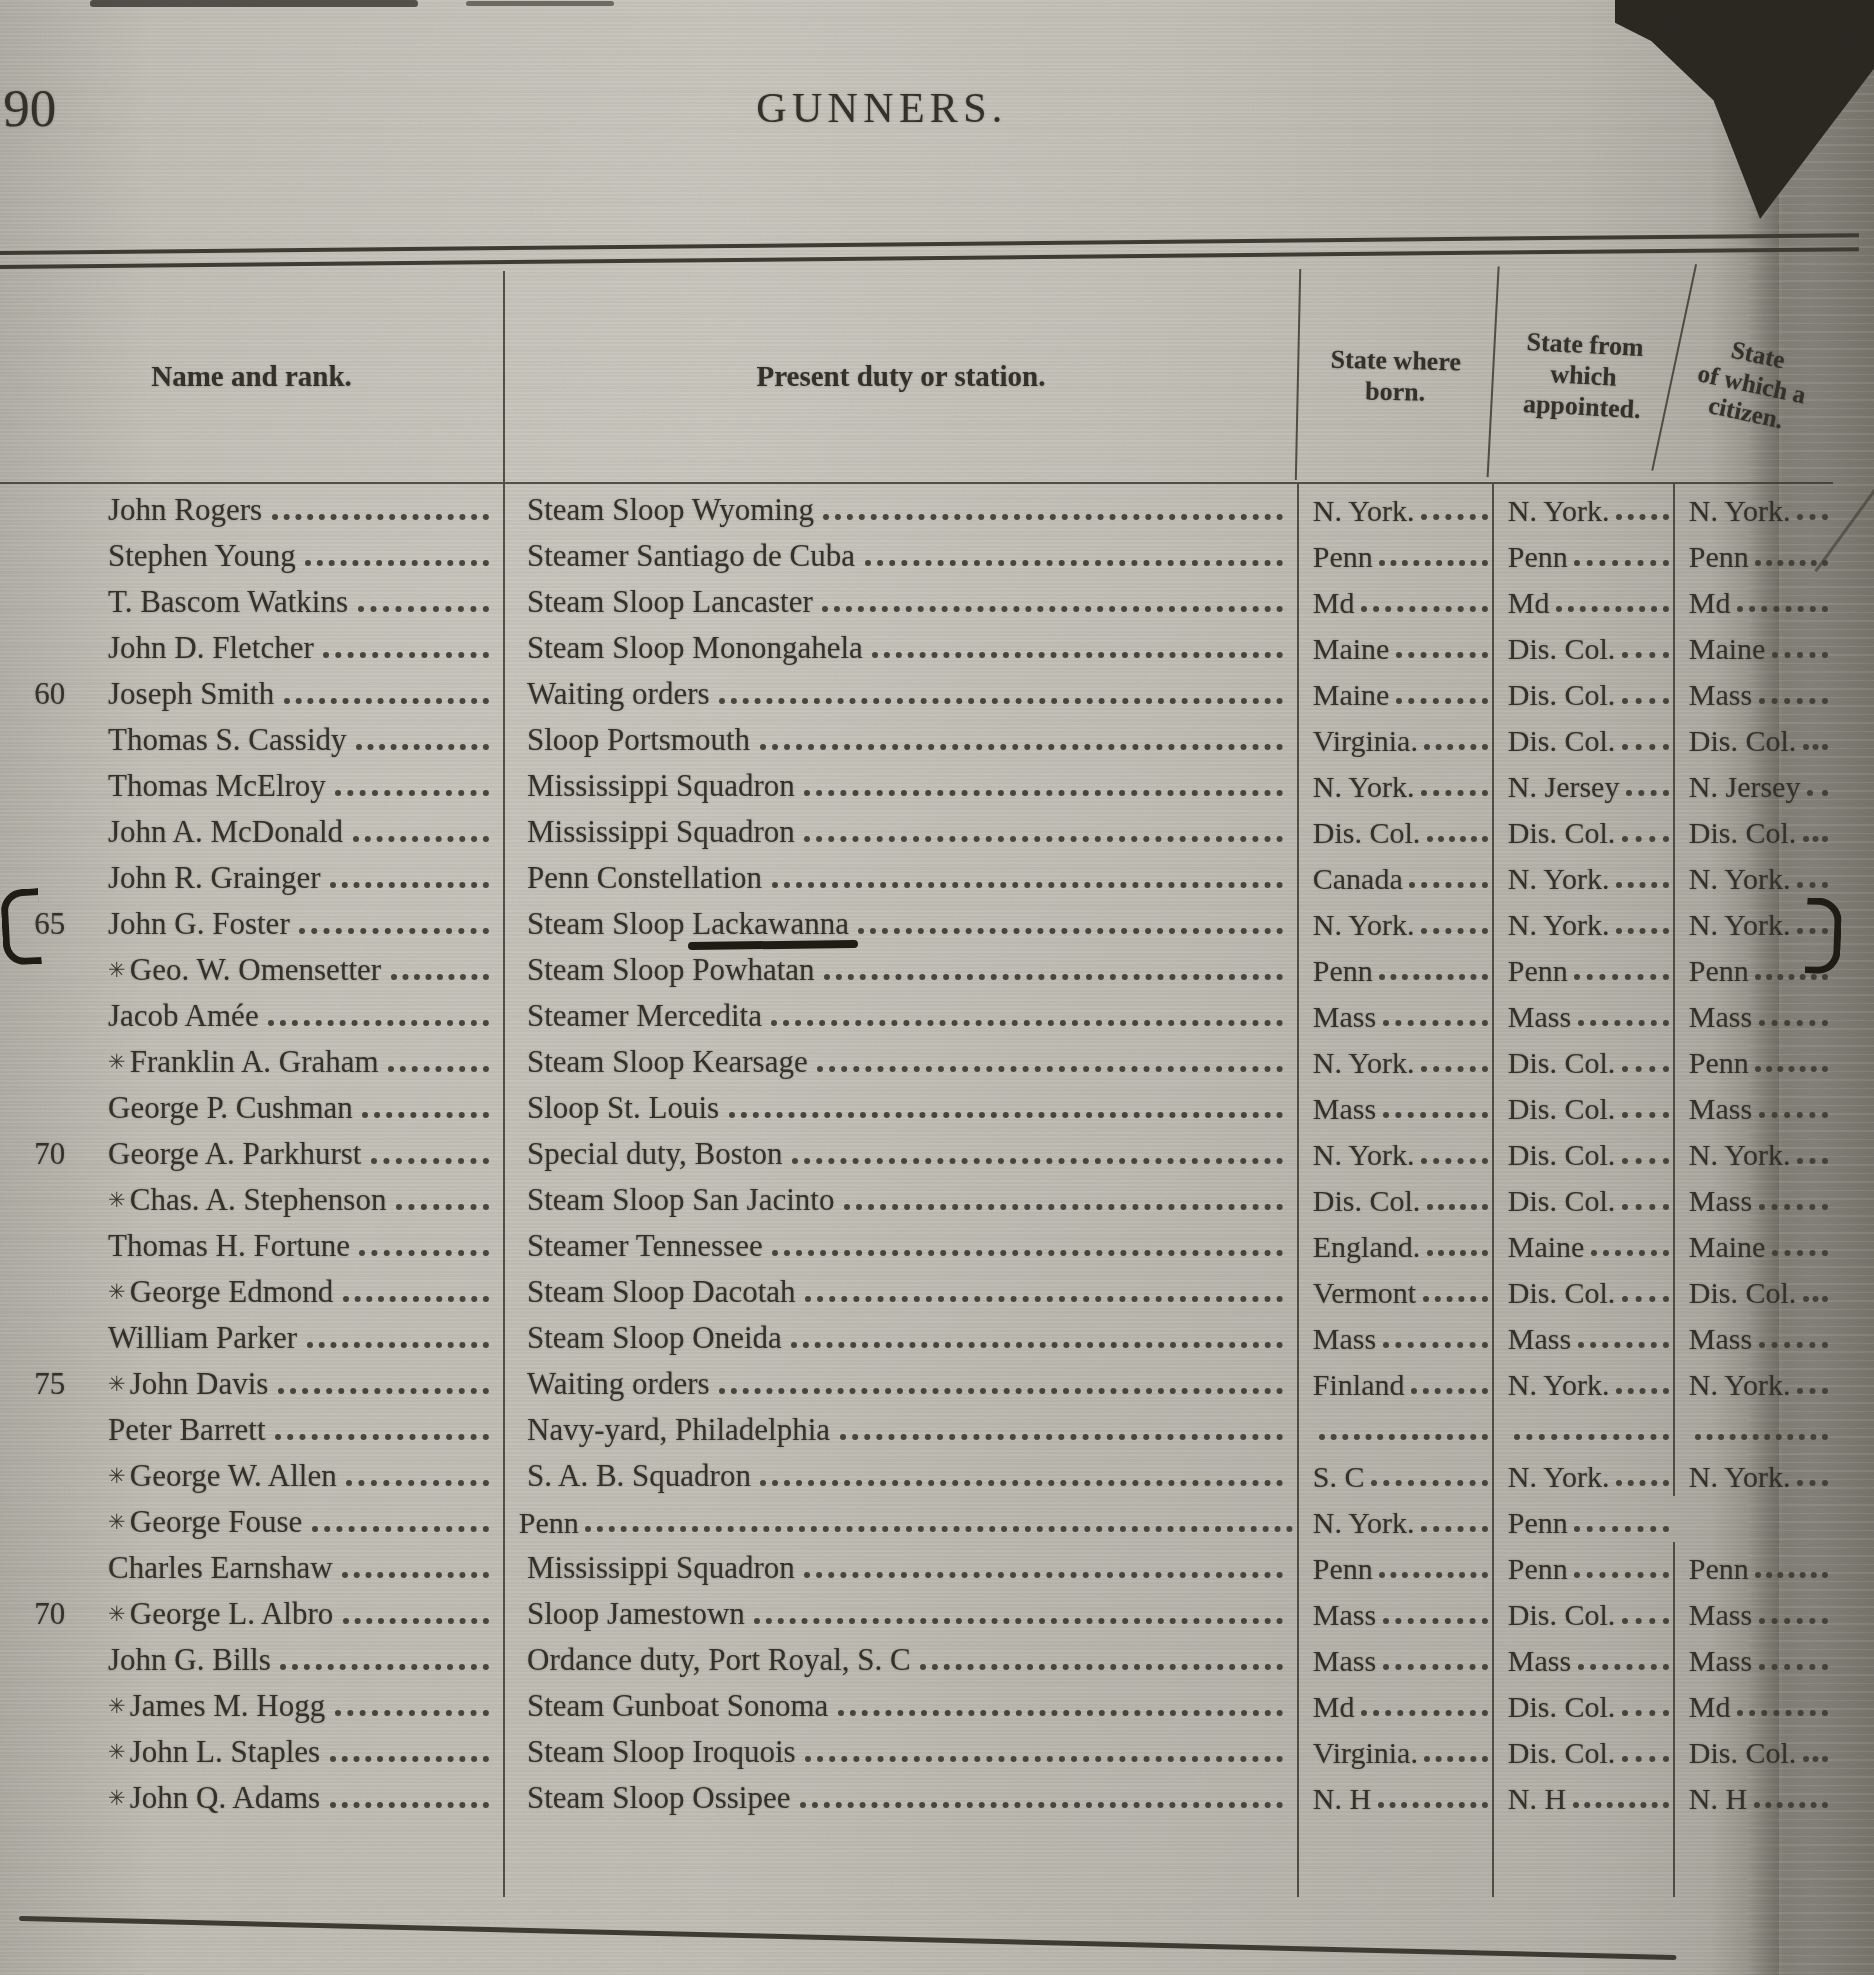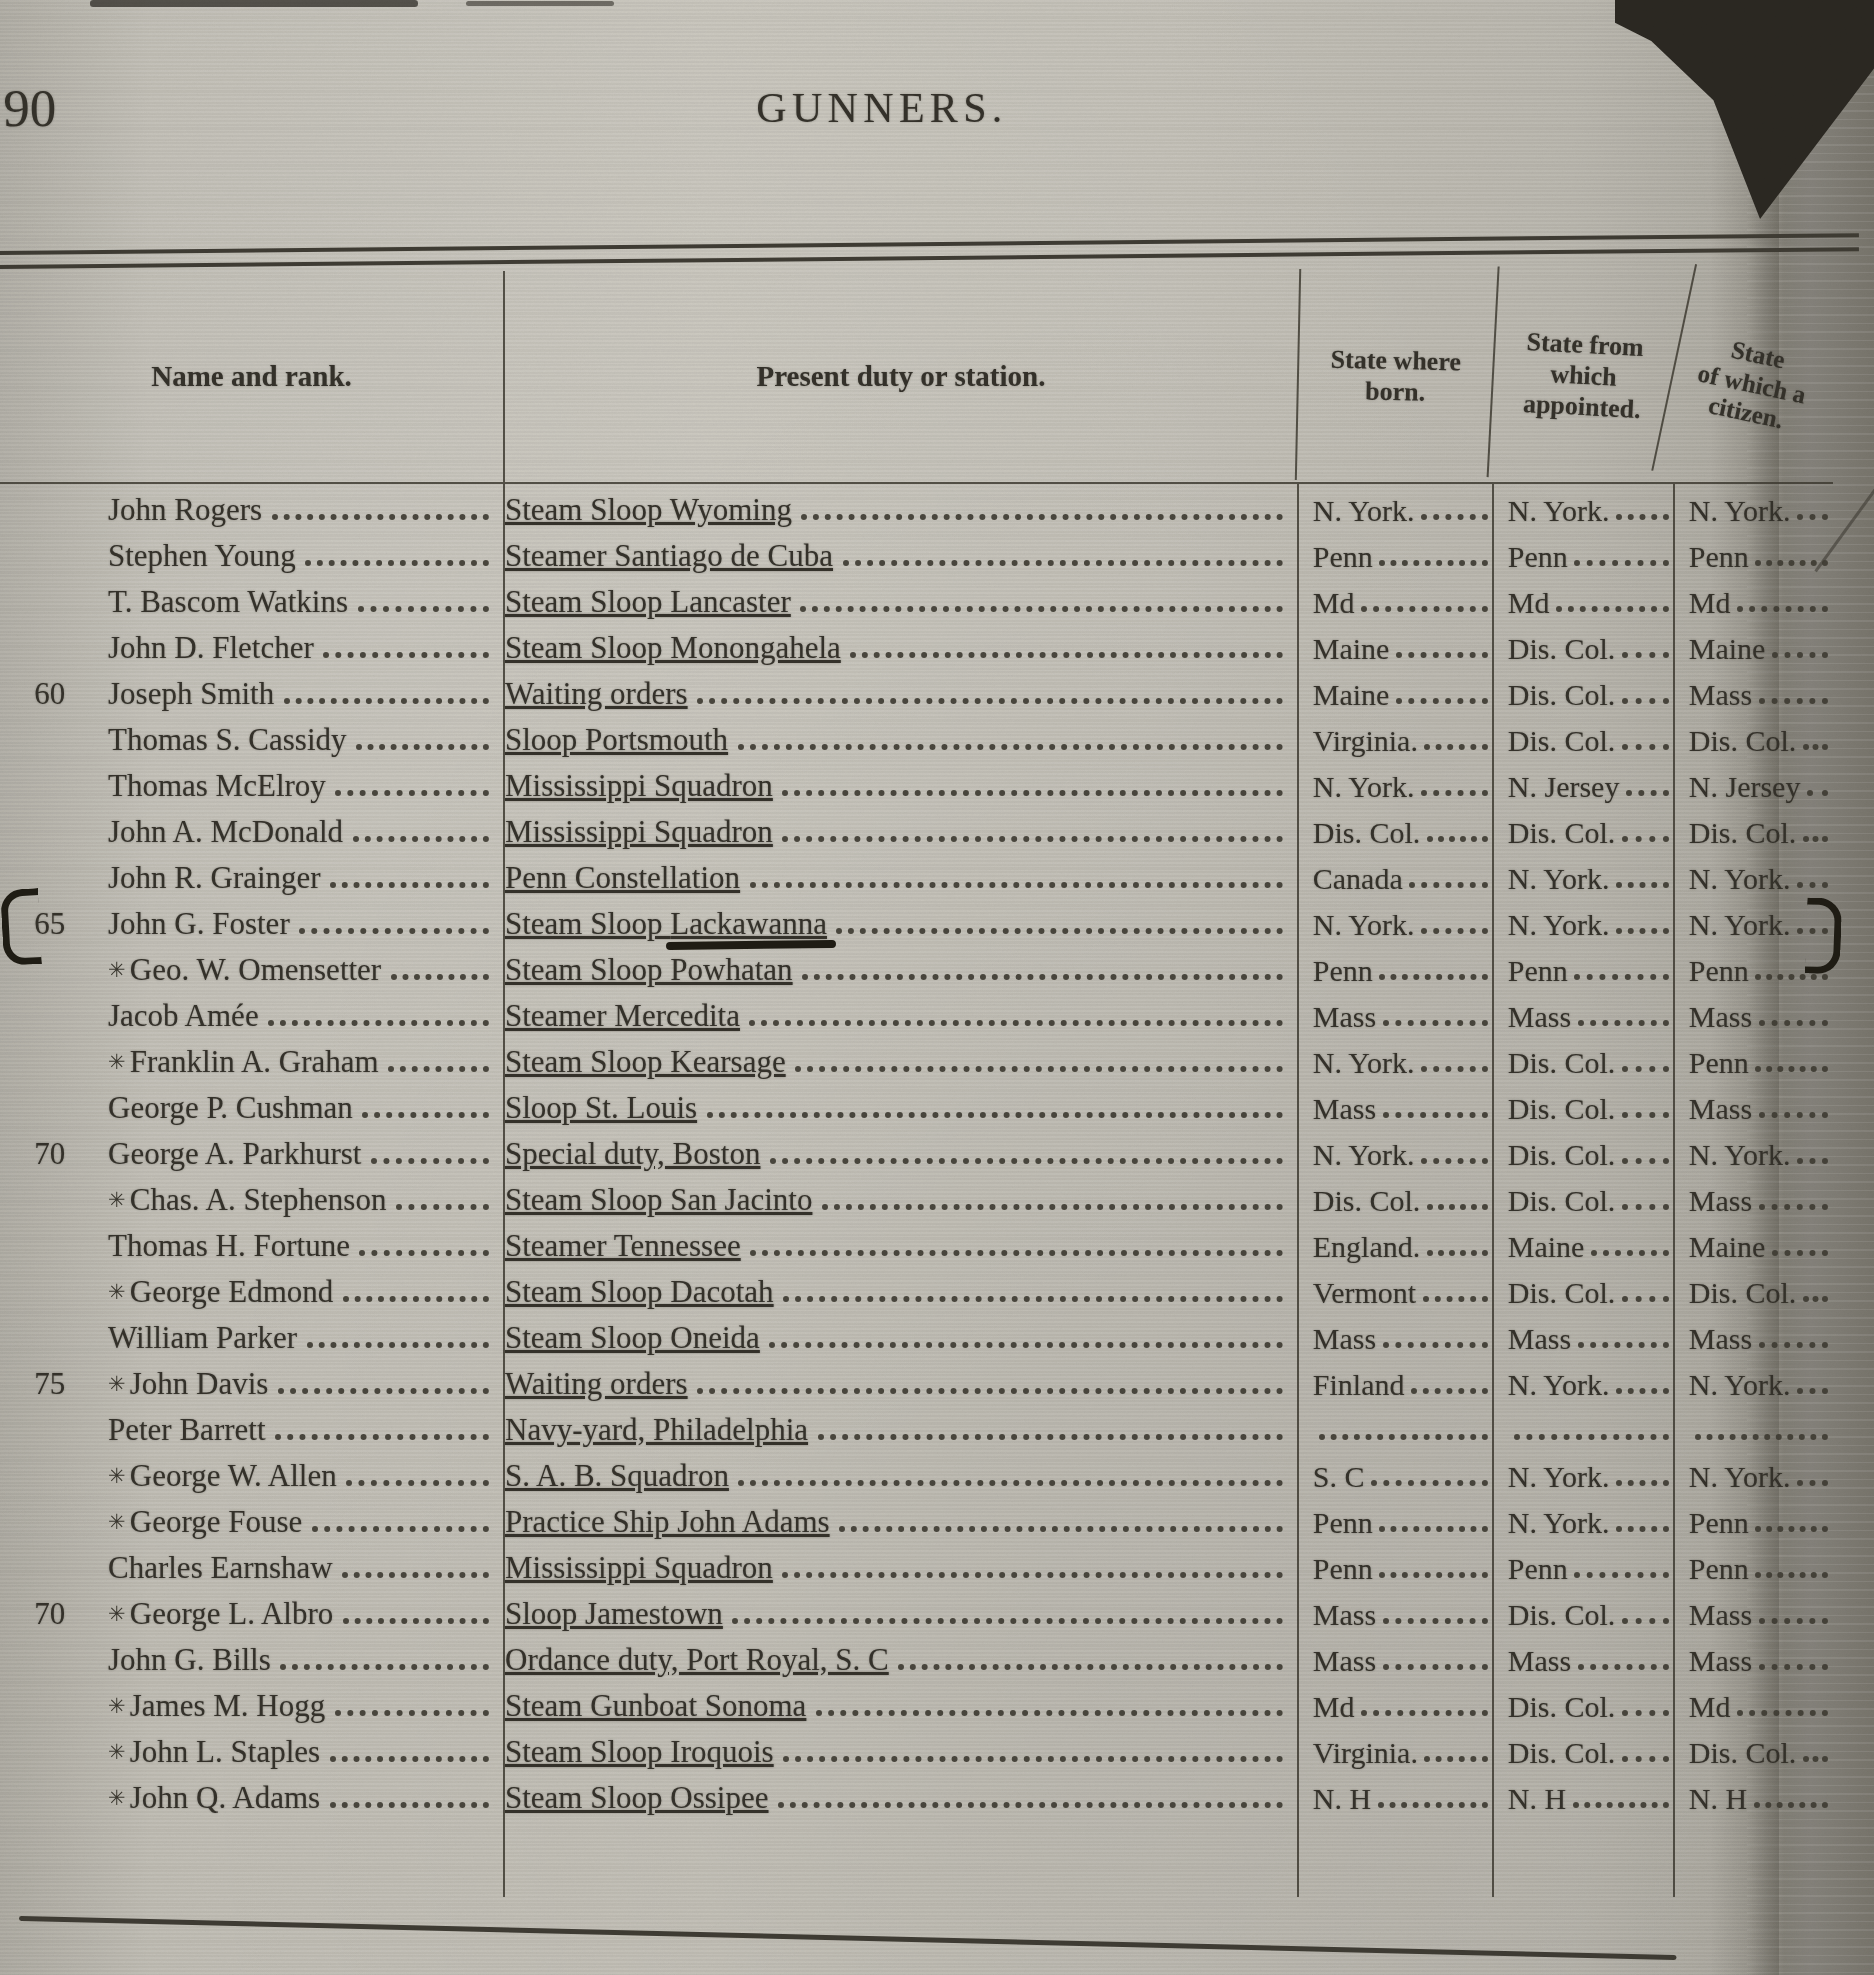--- a/index.html
+++ b/index.html
@@ -44,21 +44,21 @@
   .h-born{font-size:26px;transform:rotate(1.2deg);}
   .h-appt{font-size:26px;transform:rotate(3deg);}
   .h-cit{font-size:25px;transform:rotate(12deg) translateY(7.4px);}
   .bl{border-left:2.1px solid rgba(62,59,49,.85);}
   #rows-wrap{padding-top:0;}
   .row{display:grid;grid-template-columns:79px 424px 794px 195px 181px 159px;height:46px;position:relative;}
   .row.first{}
   .cell{display:flex;align-items:flex-end;padding-bottom:2.1px;min-width:0;}
   .c-num{justify-content:flex-end;padding-right:13.8px;font-size:31px;position:relative;}
   .c-name{padding-left:29px;}
-  .c-duty{text-decoration:underline;}
+  .c-duty{padding-left:22px;}
   .c-state{padding-left:13.8px;}
   .c-cit{position:relative;}
   .txt{white-space:nowrap;font-size:31px;}
   .c-state .txt{font-size:30px;}
   .ldr{flex:1 1 auto;min-width:19px;border-bottom:6.9px dotted #3f3c33;margin:0 13.8px 8px 9.5px;opacity:.92;}
   .c-state .ldr{margin:0 4.2px 8px 6.4px;min-width:11.7px;}
   .mark{font-family:"DejaVu Sans","Liberation Sans",sans-serif;font-size:21px;margin:0 4.2px 6.4px 0;color:#3a372f;}
   .filler{height:79px;}
   
   .hand-underline{position:relative;}
@@ -702,24 +702,20 @@
 
   <div class="row">
     <div class="cell c-num ink">
               <span class="num-text txt"></span>
             </div>
     <div class="cell c-name">
       <span class="mark">✳</span>
       <span class="txt ink name-text">George Fouse</span>
       <span class="ldr"></span>
     </div>
-    <div class="cell c-duty bl">
-      <span class="txt ink duty-text">Practice Ship John Adams</span>
-      <span class="ldr"></span>
-    </div>
     <div class="cell c-state bl">
       <span class="txt ink born-text">Penn</span>
       <span class="ldr"></span>
     </div>
     <div class="cell c-state bl">
       <span class="txt ink appt-text">N. York.</span>
       <span class="ldr"></span>
     </div>
     <div class="cell c-state c-cit bl">
       <span class="txt ink cit-text">Penn</span>

